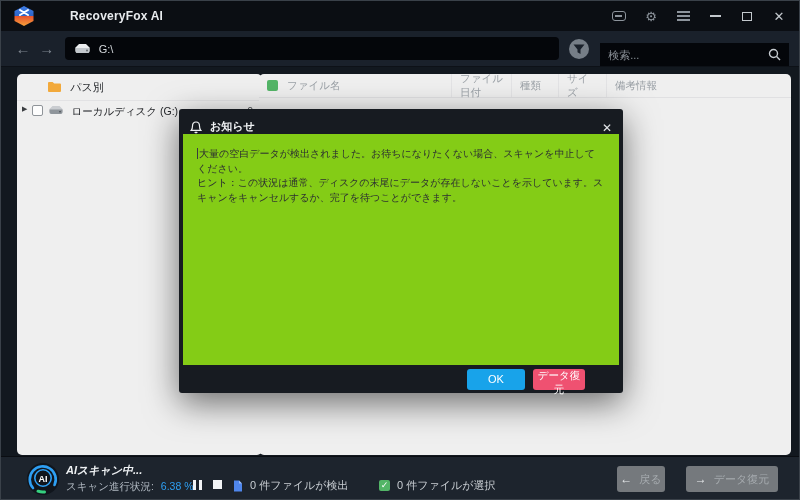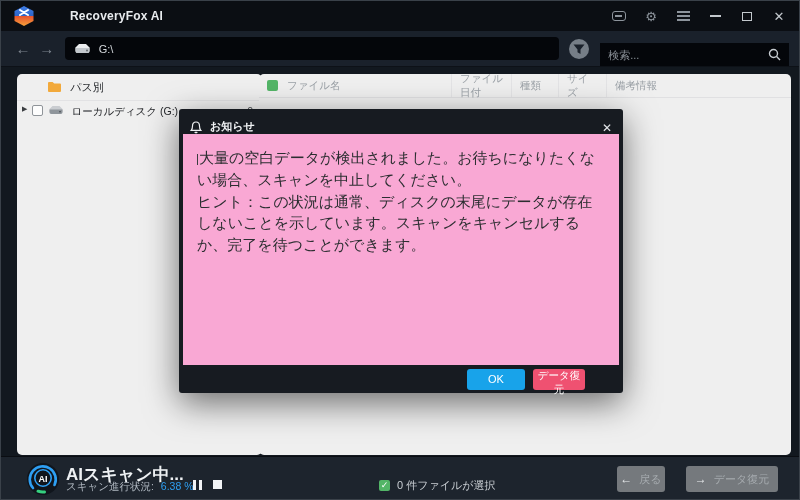--- a/index.html
+++ b/index.html
@@ -50,30 +50,30 @@
   .th { height:100%; display:flex; align-items:center; padding:0 8px; border-left:1px solid #e3e3e5; }
   .th:first-child { border-left:none; gap:9px; }
   .th-name { width:192px; } .th-date { width:60px; } .th-type { width:47px; } .th-size { width:48px; } .th-notes { flex:1; }
   .green-box { width:11px; height:11px; background:var(--success_green,#53b567); border-radius:2px; }
 
   
   .modal { position:absolute; left:178px; top:42px; width:444px; height:284px; background:var(--modal_dark,#171b21); border-radius:3px; box-shadow:0 10px 34px rgba(0,0,0,.55); }
   .m-head { height:25px; display:flex; align-items:flex-end; padding:0 11px; gap:8px; }
   .m-title { color:#f0f2f4; font-size:11px; font-weight:bold; }
   .m-close { margin-left:auto; color:#e3e6e9; font-size:12px; line-height:1; }
-  .m-body { position:absolute; top:25px; left:4px; right:4px; bottom:28px; background:#f9a8d4; padding:13px 14px; font-size:15px; color:#2c2e31; line-height:1.45; }
+  .m-body { position:absolute; top:25px; left:4px; right:4px; bottom:28px; background:#84cc16; padding:13px 14px; font-size:10px; color:#2c2e31; line-height:1.45; }
   .caret { display:inline-block; width:1px; height:11px; background:#3a3c3f; vertical-align:-2px; margin-right:1px; }
   .m-foot { position:absolute; bottom:0; left:0; right:16px; height:28px; display:flex; align-items:center; justify-content:flex-end; padding-right:22px; gap:8px; }
   .btn-ok { width:58px; height:21px; background:var(--accent_blue,#18a3ea); border:none; border-radius:3px; color:#fff; font-size:11px; font-family:inherit; }
   .btn-cancel { width:52px; height:21px; background:var(--cancel_pink,#ef5171); border:none; border-radius:3px; color:#fff; font-size:10.5px; font-family:inherit; }
 
   
   .statusbar { position:relative; height:45px; background:var(--statusbar_bg,#1d242d); border-top:1px solid #0a0d12; }
   .ai-badge { position:absolute; left:24px; top:4px; }
-  .st-title { position:absolute; left:65px; top:6px; color:#eef1f3; font-size:17px; font-weight:bold; }
+  .st-title { position:absolute; left:65px; top:6px; color:#eef1f3; font-size:11px; font-weight:bold;font-style:italic; }
   .st-progress { position:absolute; left:65px; top:23px; font-size:10.5px; color:#aeb6bf; }
   .st-progress .pct { color:var(--progress_blue,#2e9ff3); margin-left:4px; }
   .pause-icon { position:absolute; left:192px; top:23px; width:10px; height:10px; display:flex; gap:3px; }
   .pause-icon span { width:3px; height:10px; background:#f2f4f6; }
   .stop-icon { position:absolute; left:212px; top:23px; width:9px; height:9px; background:#f2f4f6; }
   .detected { position:absolute; left:232px; top:21px; display:flex; align-items:center; gap:7px; color:#c9ced3; font-size:11px; }
   .selected { position:absolute; left:378px; top:21px; display:flex; align-items:center; gap:7px; color:#c9ced3; font-size:11px; }
   .sel-check { width:11px; height:11px; background:var(--success_green,#53b567); border-radius:2px; color:#fff; font-size:9px; line-height:11px; text-align:center; }
   .gray-btn { position:absolute; top:9px; height:26px; background:#75797d; border:none; border-radius:3px; color:#a6abaf; font-size:11px; font-family:inherit; display:flex; align-items:center; justify-content:center; gap:7px; }
   .gray-btn .arrow { color:#e9ebed; font-size:12px; }
@@ -234,20 +234,29 @@
     <span class="st-title">AIスキャン中...</span>
     <span class="st-progress">
       <span>スキャン進行状況:</span>
       <span class="pct">6.38 %</span>
     </span>
     <span class="pause-icon">
         <span></span>
         <span></span>
       </span>
     <span class="stop-icon"></span>
+    <span class="detected">
+      <span style="display:flex;">
+        <svg width="10" height="12" viewBox="0 0 10 12">
+          <path d="M1 0.5 H6 L9 3.5 V11.5 H1 Z" fill="#4f86ec"></path>
+          <path d="M6 0.5 L9 3.5 H6 Z" fill="#9dbcf5"></path>
+        </svg>
+      </span>
+      <span>0 件ファイルが検出</span>
+    </span>
     <span class="selected">
       <span class="sel-check">✓</span>
       <span>0 件ファイルが選択</span>
     </span>
     <button class="gray-btn btn-back">
       <span class="arrow">←</span>
       <span>戻る</span>
     </button>
     <button class="gray-btn btn-recover">
       <span class="arrow">→</span>

